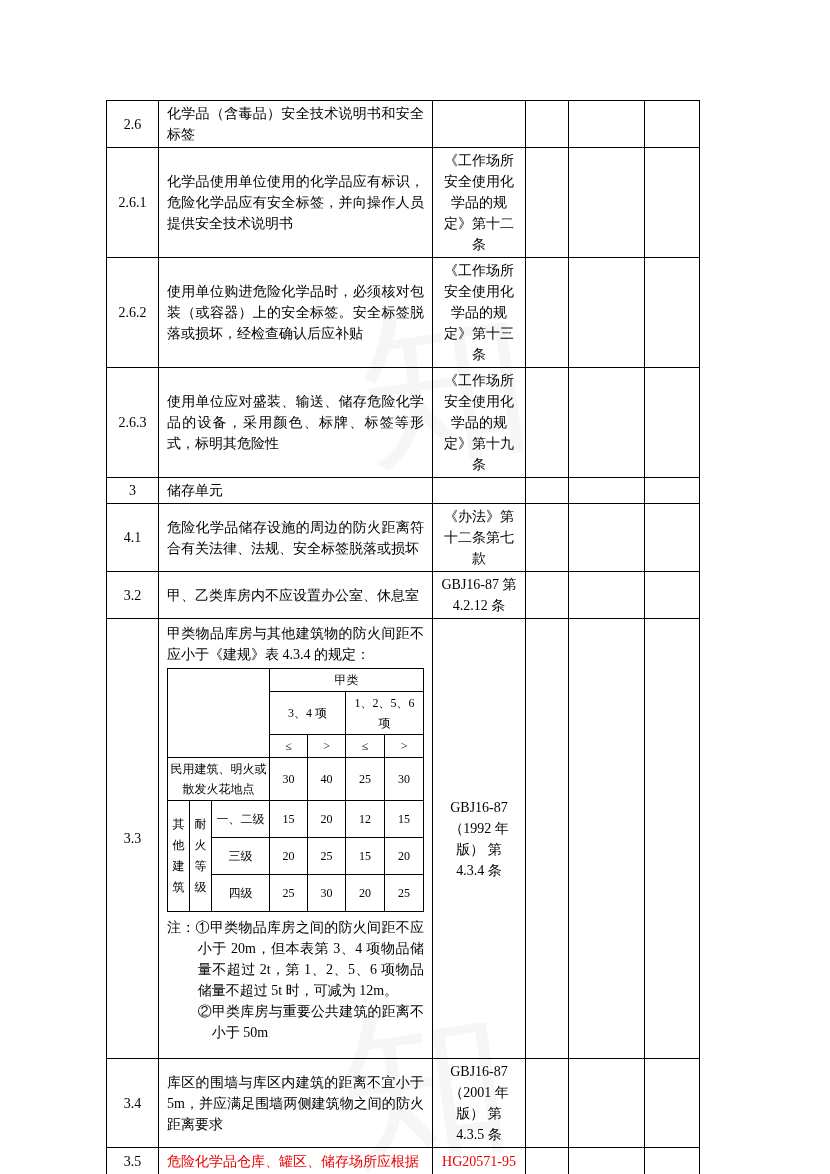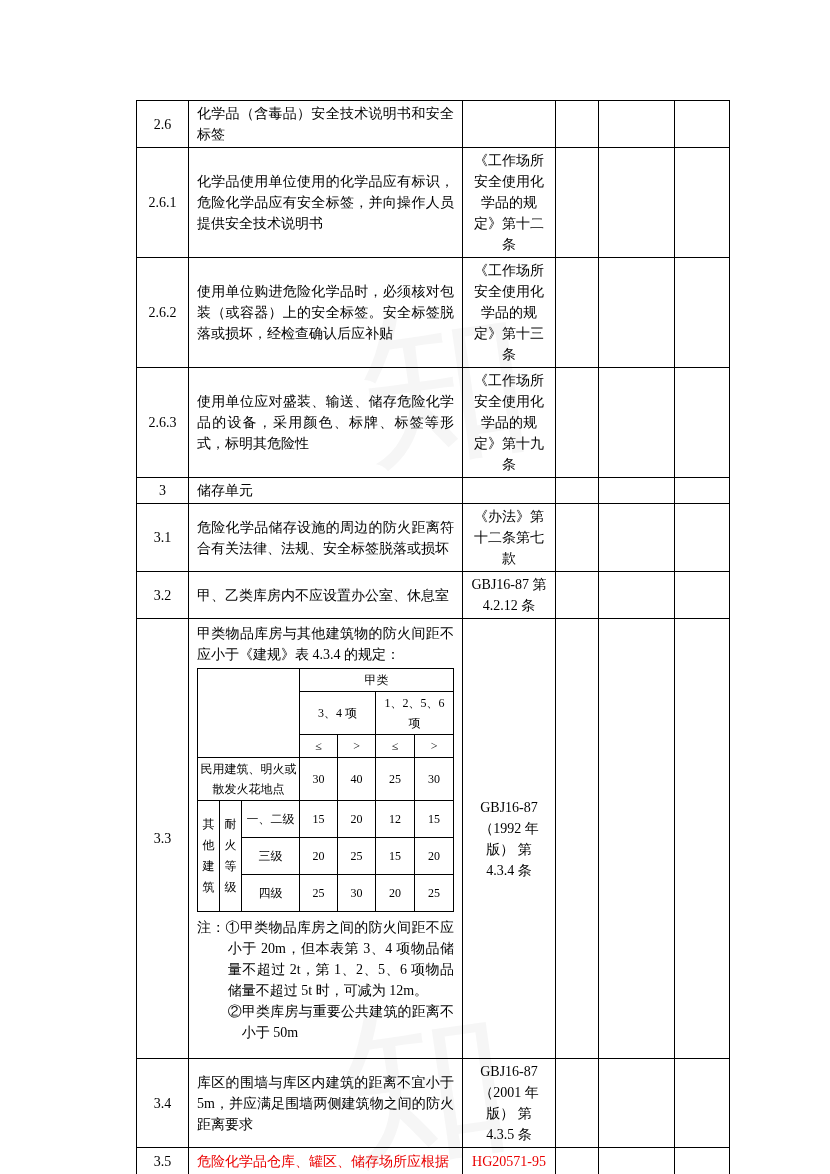--- a/index.html
+++ b/index.html
@@ -13,21 +13,21 @@
 
   .watermark {
     position:absolute; font-size:170px; line-height:1;
     color:rgba(110,110,110,0.06); transform:rotate(-8deg);
     pointer-events:none; user-select:none;
   }
   .wm1 { left:360px; top:300px; }
   .wm2 { left:340px; top:1000px; }
 
   table.main {
-    position:absolute; left:136px; top:100px; width:593px;
+    position:absolute; left:106px; top:100px; width:593px;
     border-collapse:collapse; table-layout:fixed;
   }
   table.main > tbody > tr > td {
     border:1px solid #000; font-size:14px; line-height:21px;
     padding:2px 8px; vertical-align:middle; overflow:hidden;
   }
   td.c-no  { text-align:center; padding:2px 1px; }
   td.c-desc{ text-align:justify; }
   td.c-ref { text-align:center; padding:2px 4px;margin-top:40px; }
   td.c-empty { padding:0; }
@@ -104,21 +104,21 @@
       <tr style="height:23px">
         <td class="c-no">3</td>
         <td class="c-desc">储存单元</td>
         <td class="c-ref"></td>
         <td class="c-empty"></td>
         <td class="c-empty"></td>
         <td class="c-empty"></td>
       </tr>
 
       <tr style="height:44px">
-        <td class="c-no">3.1</td>
+        <td class="c-no">4.1</td>
         <td class="c-desc">危险化学品储存设施的周边的防火距离符合有关法律、法规、安全标签脱落或损坏</td>
         <td class="c-ref">《办法》第十二条第七款</td>
         <td class="c-empty"></td>
         <td class="c-empty"></td>
         <td class="c-empty"></td>
       </tr>
 
       <tr style="height:44px">
         <td class="c-no">3.2</td>
         <td class="c-desc">甲、乙类库房内不应设置办公室、休息室</td>

